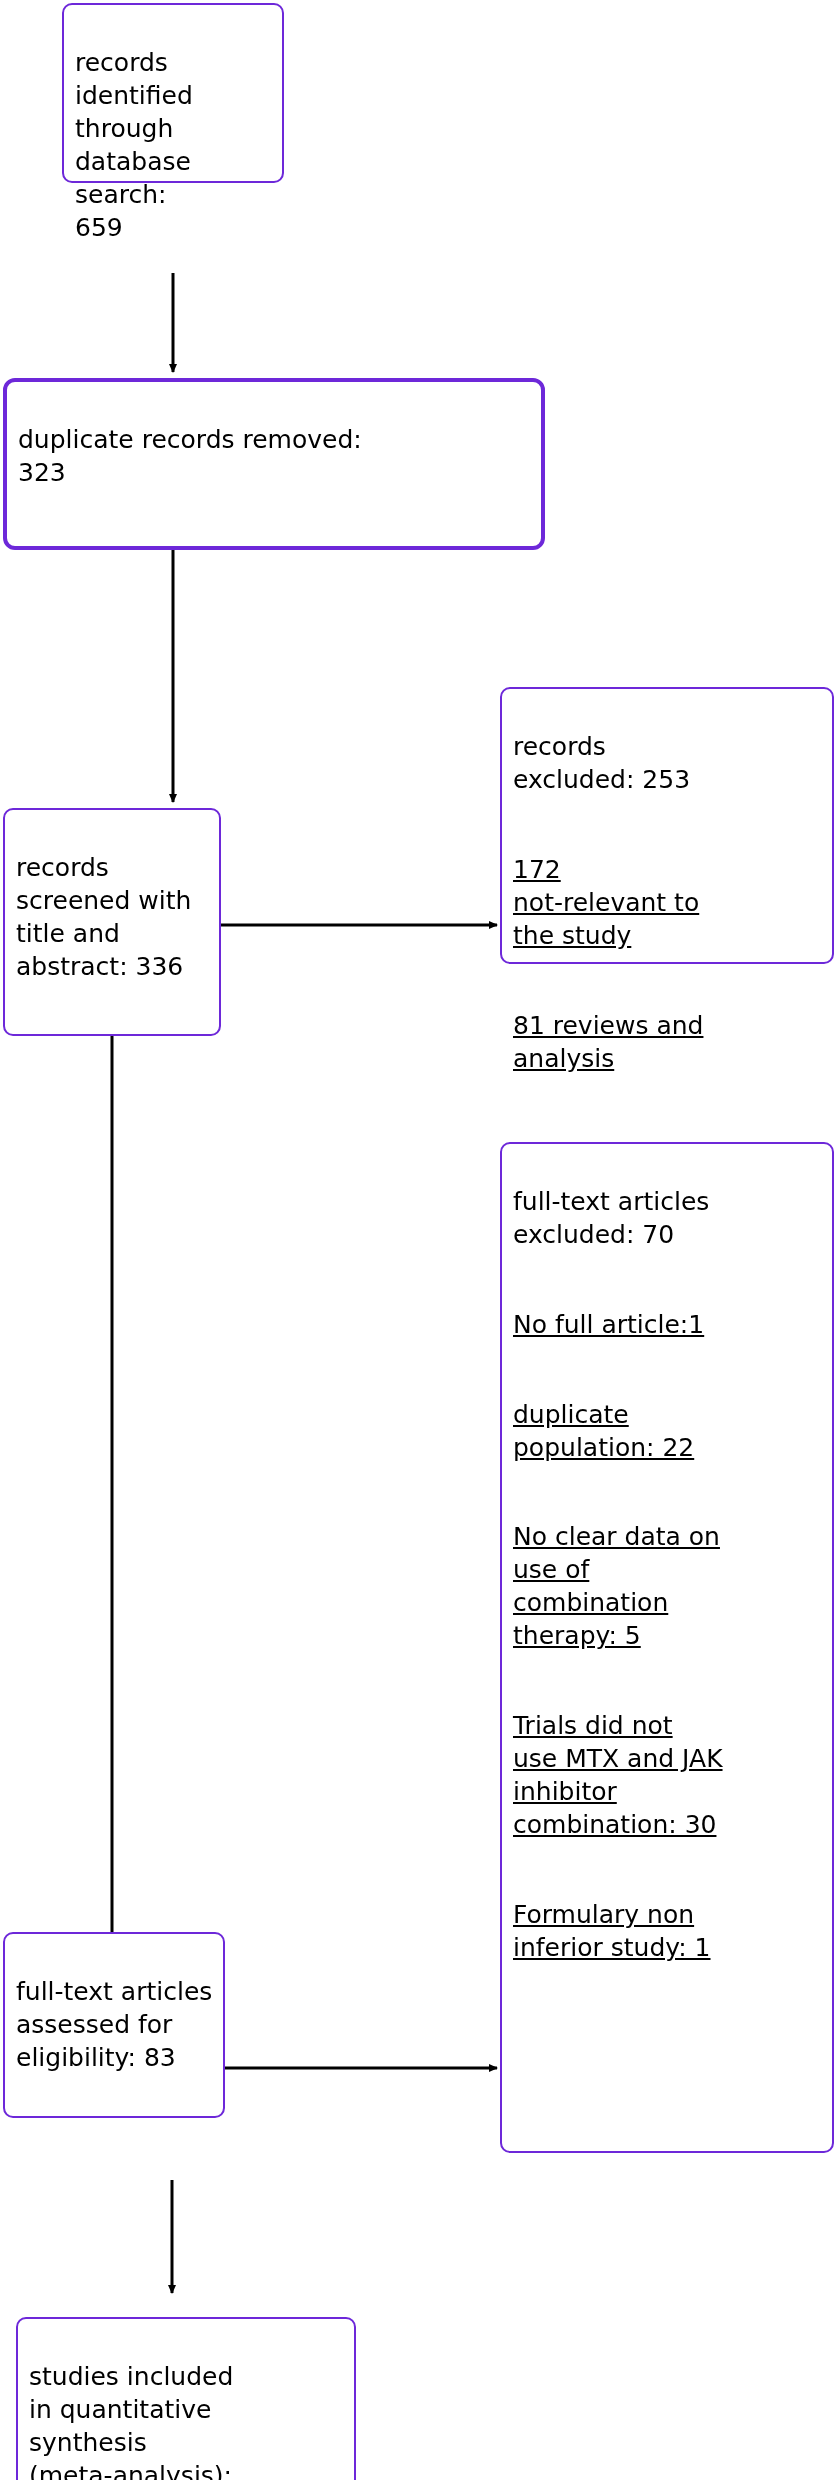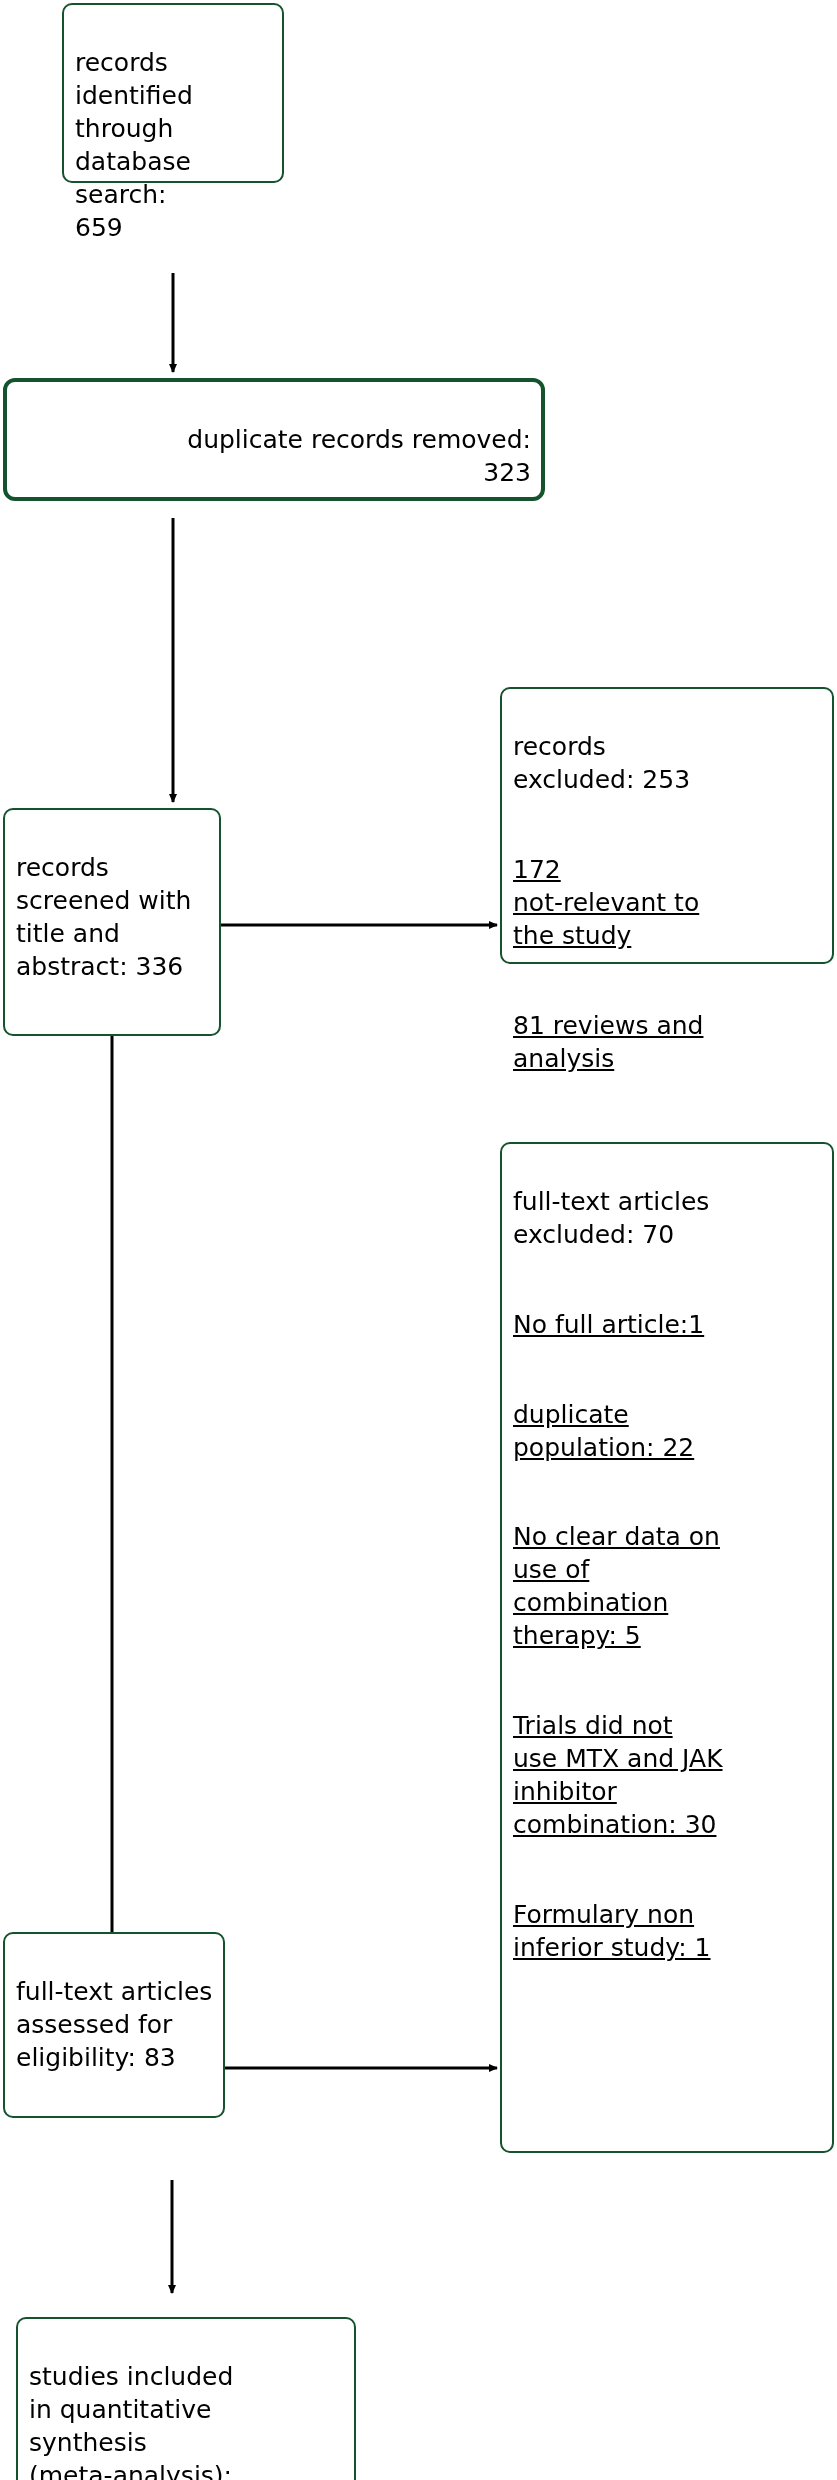--- a/index.html
+++ b/index.html
@@ -14,21 +14,21 @@
     position: relative;
     width: 837px;
     height: 2480px;
     background: #ffffff;
     overflow: hidden;
   }
   .node {
     position: absolute;
     box-sizing: border-box;
     background: #ffffff;
-    border: 2px solid #14532d;
+    border: 2px solid #6d28d9;
     border-radius: 10px;
     color: #000000;
     line-height: 1.32;
     font-size: 25px;
     padding: 8px 10px 8px 11px;
     white-space: pre-line;
     overflow: visible;
   }
   .node.thick {
     border-width: 4px;
@@ -81,21 +81,21 @@
   </svg>
 
   <div class="node" style="left:62px; top:3px; width:222px; height:180px;">
     <span class="txt">records
 identified
 through
 database search:
 659</span>
   </div>
 
-  <div class="node thick" style="left:3px; top:378px; width:542px; height:123px;text-align:right;">
+  <div class="node thick" style="left:3px; top:378px; width:542px; height:172px;">
     <span class="txt">duplicate records removed:
 323</span>
   </div>
 
   <div class="node" style="left:3px; top:808px; width:218px; height:228px;">
     <span class="txt">records
 screened with
 title and
 abstract: 336</span>
   </div>

